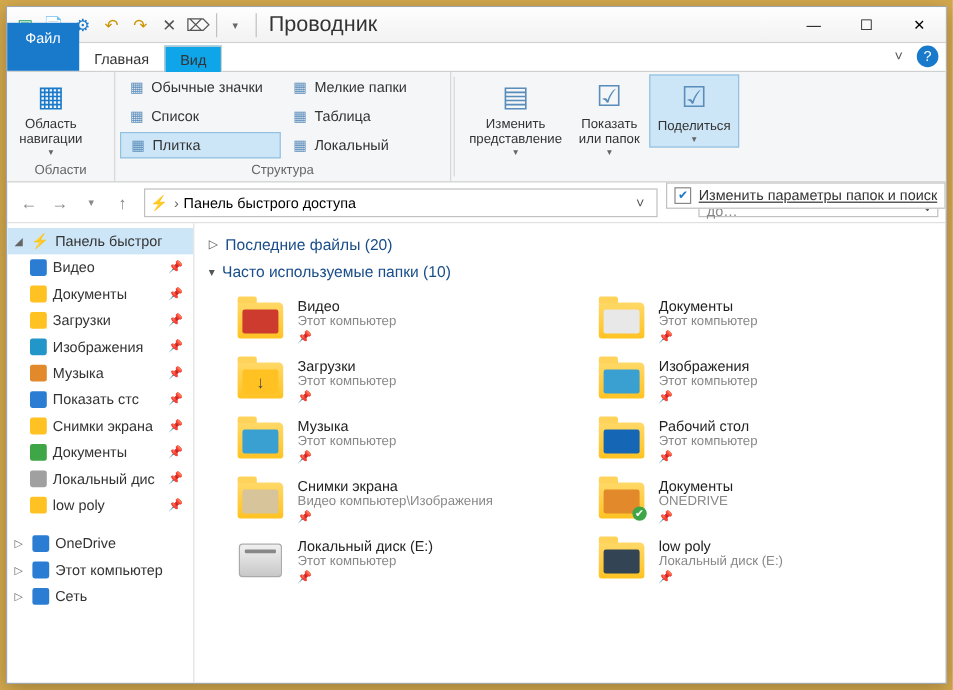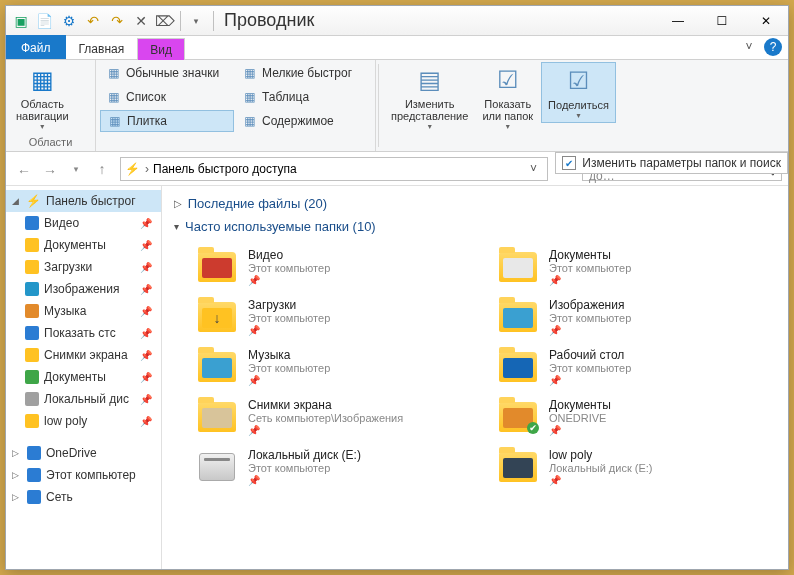--- a/index.html
+++ b/index.html
@@ -13,22 +13,22 @@
 .qat-btn { width: 22px; height: 22px; display: flex; align-items: center; justify-content: center; color: #555; font-size: 14px; cursor: pointer; }
 .qat-sep { width: 1px; height: 20px; background: #c0c0c0; margin: 0 2px; }
 .title-text { margin-left: 8px; font-size: 18px; color: #333; }
 .title-spacer { flex: 1; }
 .winctrl { display: flex; }
 .winctrl-btn { width: 44px; height: 28px; display: flex; align-items: center; justify-content: center; font-size: 12px; cursor: pointer; }
 
 
 .tabbar { height: 24px; background: #fff; display: flex; align-items: flex-end; border-bottom: 1px solid #d0d0d0; position: relative; }
 .tab { padding: 4px 12px 3px; font-size: 12px; color: #333; cursor: pointer; border: 1px solid transparent; border-bottom: none; }
-.tab.file { background: #1979ca; color: #fff; padding: 5px 14px 4px; }
-.tab.active { background: #d946ef; border-color: #d0d0d0; position: relative; top: 1px; }
+.tab.file { background: #1979ca; color: #fff; padding: 5px 14px 20px; }
+.tab.active { background: #0ea5e9; border-color: #d0d0d0; position: relative; top: 1px; }
 .tab-help { position: absolute; right: 6px; top: 2px; display: flex; gap: 6px; align-items: center; }
 .help-btn { width: 18px; height: 18px; font-size: 12px; color: #555; display: flex; align-items: center; justify-content: center; cursor: pointer; border-radius: 50%; }
 .help-btn.q { background: #1979ca; color: #fff; }
 
 
 .ribbon { height: 92px; background: #f5f6f7; border-bottom: 1px solid #d0d0d0; display: flex; }
 .ribbon-group { display: flex; flex-direction: column; border-right: 1px solid #d8d8d8; padding: 2px 4px; }
 .ribbon-group-body { flex: 1; display: flex; align-items: flex-start; gap: 2px; }
 .ribbon-group-label { text-align: center; font-size: 11px; color: #666; padding: 1px 0; }
 .rbig { display: flex; flex-direction: column; align-items: center; justify-content: flex-start; padding: 2px 6px; cursor: pointer; font-size: 11px; color: #333; min-width: 54px; text-align: center; }
@@ -134,39 +134,40 @@
     </div>
 
     <div class="ribbon-group" style="width:280px">
       <div class="ribbon-group-body" style="flex-wrap:wrap;align-content:flex-start" id="layout-opts">
           <div class="rsmall" style="width: 134px;">
             <span class="ricon" style="color:#5b8dbb">▦</span>
             <span>Обычные значки</span>
           </div>
           <div class="rsmall" style="width: 134px;">
             <span class="ricon" style="color:#5b8dbb">▦</span>
-            <span>Мелкие быстрог</span>
+            <span>Мелкие папки</span>
           </div>
           <div class="rsmall" style="width: 134px;">
             <span class="ricon" style="color:#5b8dbb">▦</span>
             <span>Список</span>
           </div>
           <div class="rsmall" style="width: 134px;">
             <span class="ricon" style="color:#5b8dbb">▦</span>
             <span>Таблица</span>
           </div>
           <div class="rsmall sel" style="width: 134px;">
             <span class="ricon" style="color:#5b8dbb">▦</span>
             <span>Плитка</span>
           </div>
           <div class="rsmall" style="width: 134px;">
             <span class="ricon" style="color:#5b8dbb">▦</span>
-            <span>Содержимое</span>
-          </div>
-        </div>
+            <span>Локальный</span>
+          </div>
+        </div>
+      <div class="ribbon-group-label">Структура</div>
     </div>
 
     <div class="ribbon-sep"></div>
 
     <div class="ribbon-group" style="border:none">
       <div class="ribbon-group-body">
         <div class="rbig">
           <div class="ricon" style="color:#5b8dbb">▤</div>
           <span style="white-space:pre-line;line-height:1.1">Изменить
 представление</span>
@@ -183,21 +184,21 @@
           <span>Поделиться</span>
           <span class="rdrop">▾</span>
         </div>
       </div>
       <div class="ribbon-group-label"></div>
     </div>
   </div>
 
   <div class="options-row">
     <span class="options-check">✔</span>
-    <span style="">Изменить параметры папок и поиск</span>
+    <span style="text-decoration:underline">Изменить параметры папок и поиск</span>
   </div>
 
   <div class="navbar">
     <div class="nav-arrows">
       <div class="nav-btn">←</div>
       <div class="nav-btn">→</div>
       <div class="nav-btn" style="font-size:9px">▾</div>
       <div class="nav-btn">↑</div>
     </div>
     <div class="addr">
@@ -405,21 +406,21 @@
             </div>
           </div>
           <div class="folder-tile">
             <div class="ficon">
               <div class="folder-shape">
                 <div class="folder-inner" style="background:#d8c49a"></div>
               </div>
             </div>
             <div class="fmeta">
               <span class="fname">Снимки экрана</span>
-              <span class="floc">Сеть компьютер\Изображения</span>
+              <span class="floc">Видео компьютер\Изображения</span>
               <span class="fpin">📌</span>
             </div>
           </div>
           <div class="folder-tile">
             <div class="ficon">
               <div class="folder-shape">
                 <div class="folder-inner" style="background:#e28a2b"></div>
                 <span style="position:absolute;bottom:-2px;right:-2px;width:12px;height:12px;border-radius:50%;background:#3fa648;color:#fff;font-size:9px;display:flex;align-items:center;justify-content:center">✔</span>
               </div>
             </div>

